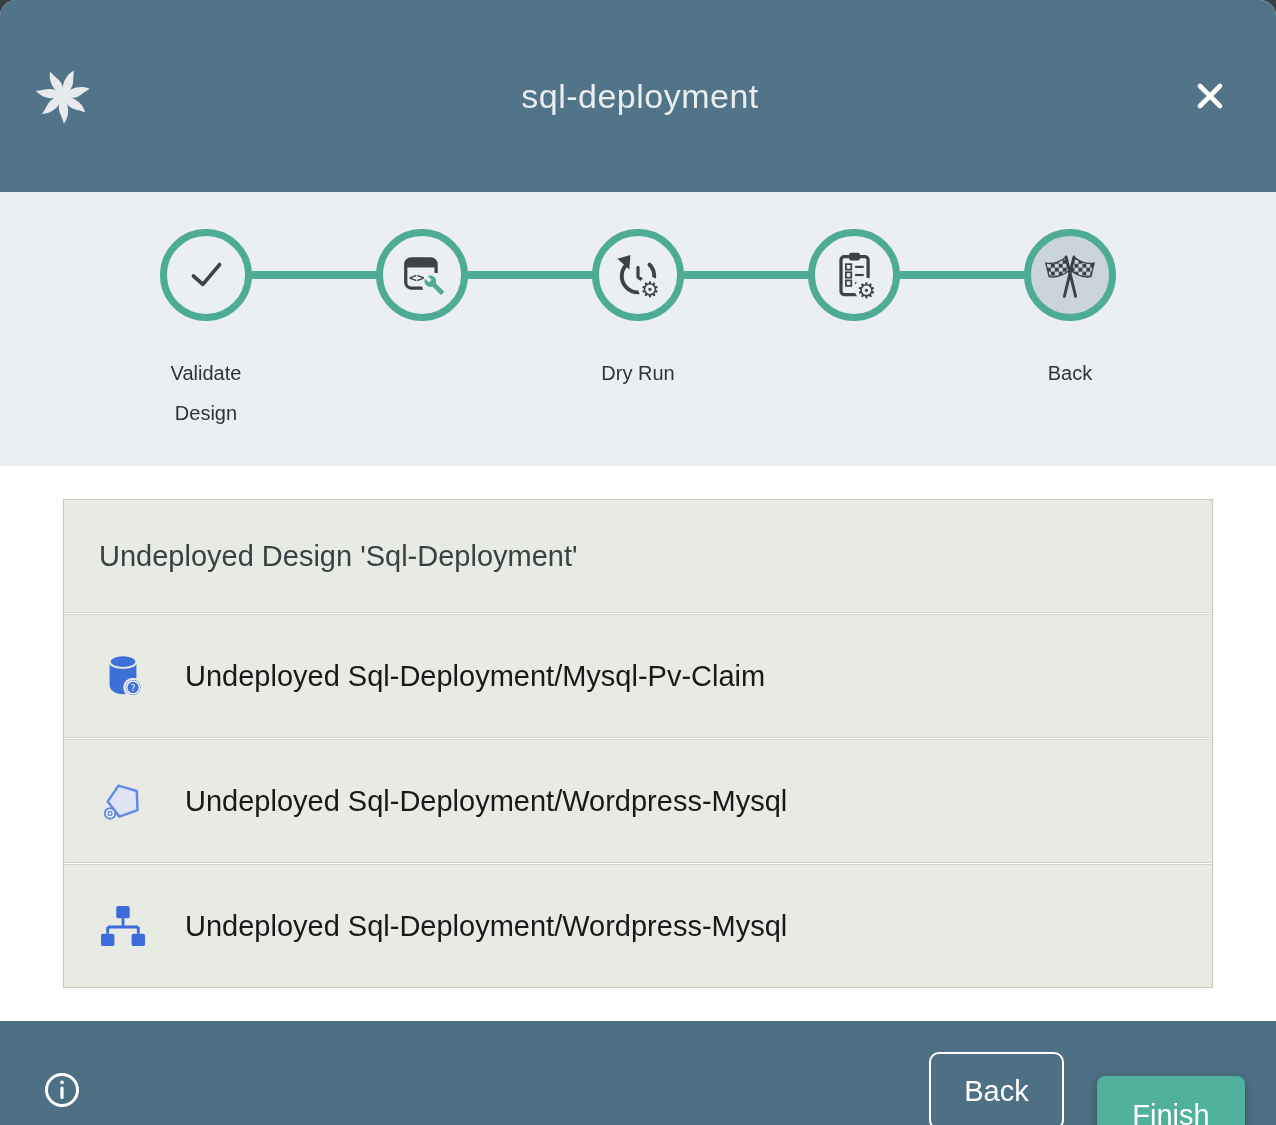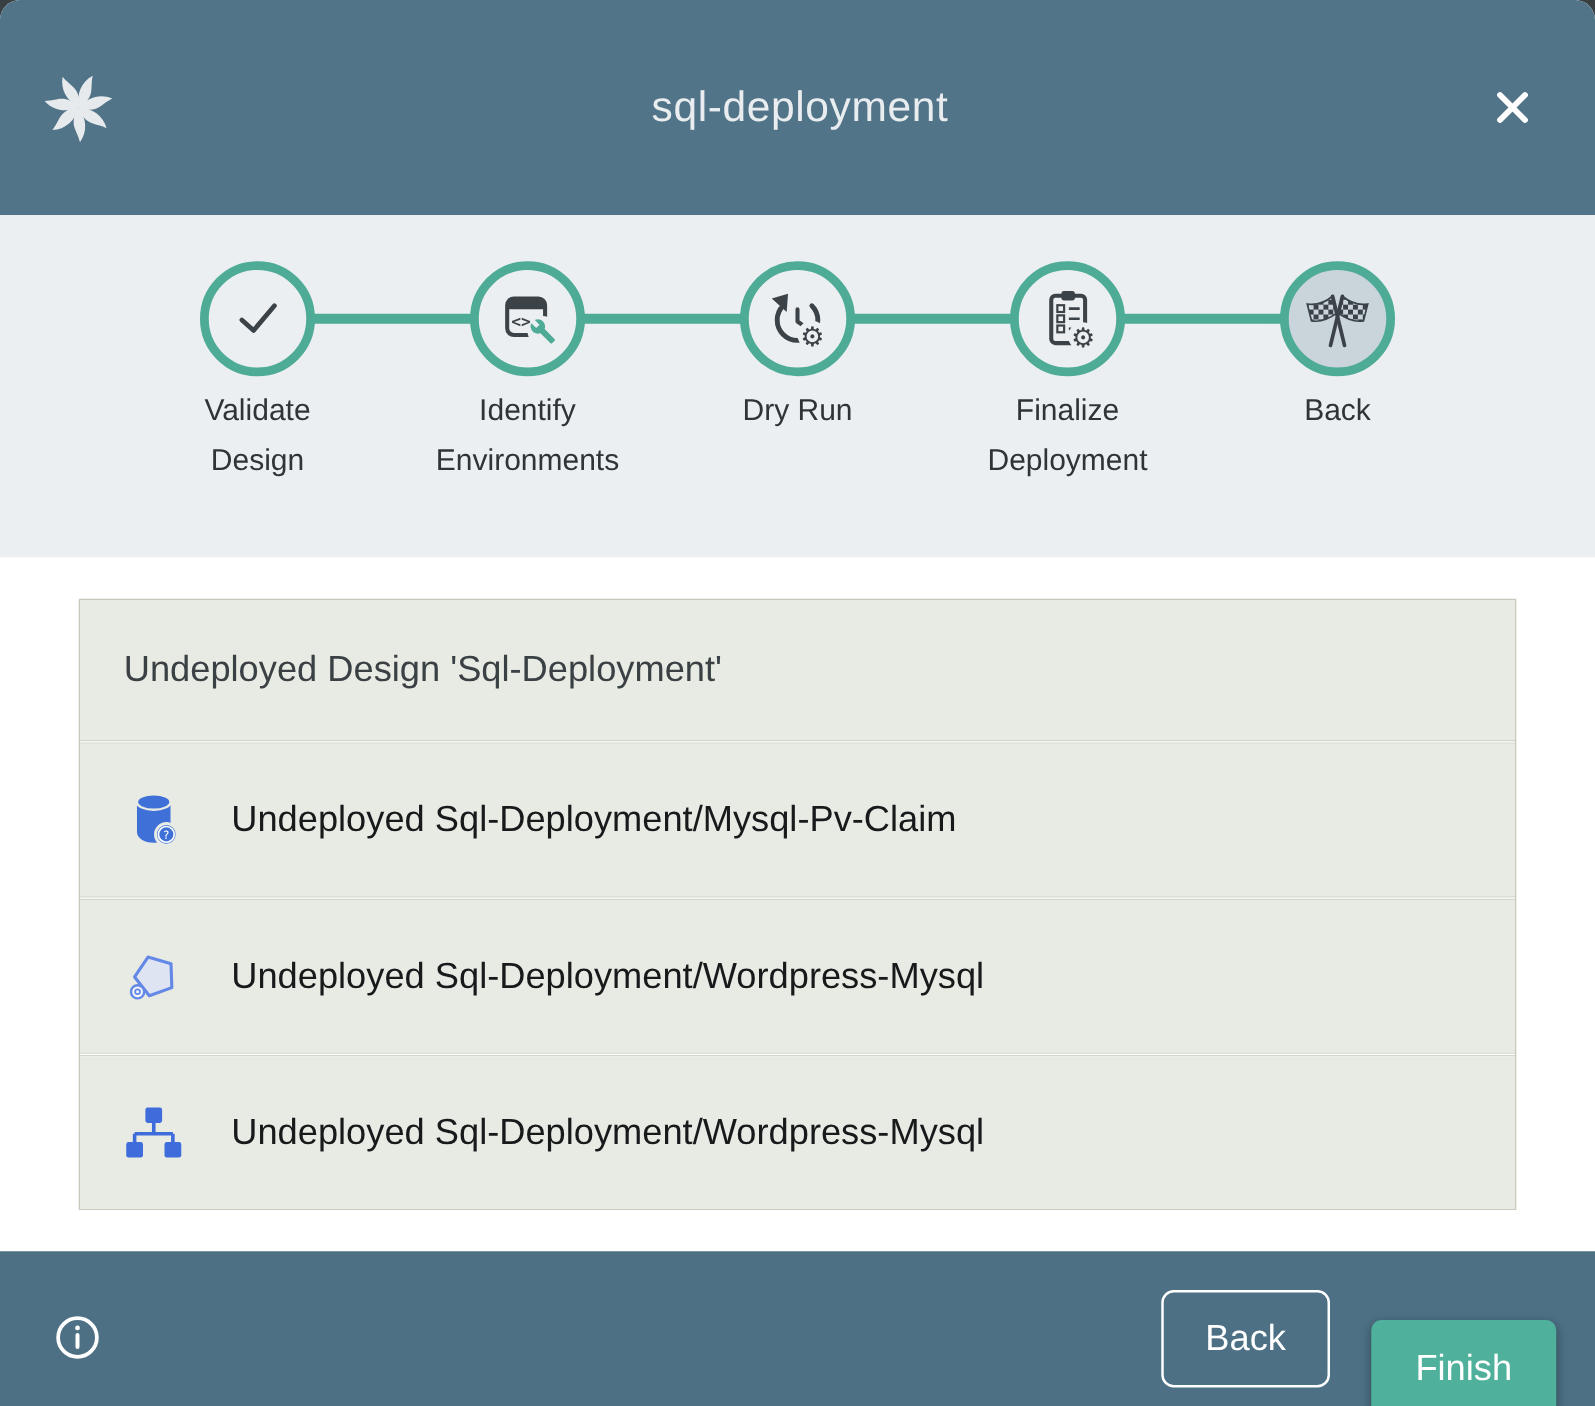--- a/index.html
+++ b/index.html
@@ -2,38 +2,38 @@
 <html><head>
 <meta charset="utf-8">
 <style>
   * { margin:0; padding:0; box-sizing:border-box; }
   html,body { width:1276px; height:1125px; background:#3a3f42; overflow:hidden;
               font-family:"Liberation Sans", sans-serif; }
   .dialog { position:relative; width:1276px; height:1125px; border-radius:16px 16px 0 0;
             overflow:hidden; display:flex; flex-direction:column; background:#ffffff; }
 
   
-  .hdr { height:172px; flex:none; background:#527489; display:flex; align-items:center;
+  .hdr { height:192px; flex:none; background:#527489; display:flex; align-items:center;
          padding:0 42px 0 32px;gap:40px; }
   .logo { width:62px; height:62px; flex:none; }
   .hdr-title { flex:1; text-align:center; color:#e9edef; font-size:34px; font-weight:400;
                letter-spacing:.5px; }
   .close-btn { flex:none; width:48px; height:48px; background:transparent; border:none;
                cursor:pointer; display:flex; align-items:center; justify-content:center; }
 
   
   .stepper-sec { height:274px; flex:none; background:#eceff1; padding-top:37px; }
   .stepper { position:relative; width:1080px; margin:0 auto; display:flex; }
   .connector { position:absolute; left:108px; width:864px; top:42px; height:8px;
                background:#4dab96; border-radius:4px; z-index:0; }
   .step { width:216px; display:flex; flex-direction:column; align-items:center; z-index:1; }
   .step-circle { width:92px; height:92px; border-radius:50%; border:7px solid #4dab96;
                  background:#eceff1; display:flex; align-items:center; justify-content:center; }
   .step-circle.active { background:#c9d4db; }
-  .step-label { margin-top:8px; font-size:24px; line-height:40px; color:#2f3437;
+  .step-label { margin-top:32px; font-size:20px; line-height:40px; color:#2f3437;
                 text-align:center; white-space:pre-line; }
 
   
   .content { flex:1; background:#ffffff; padding:33px 63px; }
   .list-box { border:1px solid #c6cabc; }
   .list-head { min-height:112px; display:flex; align-items:center; padding:0 35px;
                background:#e8ebe4; font-size:29px; color:#3a4043; }
   .divider { height:3px; background:#ffffff; border-top:1px solid #d2d5c9;
              border-bottom:1px solid #d2d5c9; }
   .list-row { min-height:122px; display:flex; align-items:center; padding:0 36px;
@@ -94,22 +94,20 @@
       <div class="step">
         <div class="step-circle">
           <svg width="52" height="52" viewBox="0 0 48 48">
             <rect x="9" y="9" width="28" height="27" rx="5" fill="none" stroke="#3b4248" stroke-width="3"></rect>
             <path d="M9 14 a5 5 0 0 1 5-5 h18 a5 5 0 0 1 5 5 v3 H9 Z" fill="#3b4248"></path>
             <text x="12" y="30" font-size="12" font-weight="bold" fill="#3b4248" font-family="'DejaVu Sans Mono', monospace">&lt;&gt;</text>
             <circle cx="35" cy="33" r="11" fill="#eceff1"></circle>
             <path d="M22.7 19l-9.1-9.1c.9-2.3.4-5-1.5-6.9-2-2-5-2.4-7.4-1.3L9 6 6 9 1.6 4.7C.4 7.1.9 10.1 2.9 12.1c1.9 1.9 4.6 2.4 6.9 1.5l9.1 9.1c.4.4 1 .4 1.4 0l2.3-2.3c.5-.4.5-1.1.1-1.4z" fill="#4dab96" transform="translate(25.5,23.5) scale(0.82)"></path>
           </svg>
         </div>
-        <div class="step-label">Identify
-Environments</div>
       </div>
 
       <div class="step">
         <div class="step-circle">
           <svg width="52" height="52" viewBox="0 0 48 48">
             <path d="M13.4 14.4 A15 15 0 1 0 34.6 14.4" fill="none" stroke="#3b4248" stroke-width="3.6" stroke-linecap="round"></path>
             <polygon points="5,9 17,5.5 16,19" fill="#3b4248"></polygon>
             <path d="M24 17 V26 L30.5 30.5" fill="none" stroke="#3b4248" stroke-width="3" stroke-linecap="round" stroke-linejoin="round"></path>
             <circle cx="34.5" cy="36" r="10.5" fill="#eceff1"></circle>
             <text x="26" y="44" font-size="20" fill="#3b4248" font-family="'DejaVu Sans', sans-serif">⚙</text>
@@ -126,22 +124,20 @@
             <rect x="16.5" y="14" width="5" height="5" fill="none" stroke="#3b4248" stroke-width="1.6"></rect>
             <path d="M25 16.5 H33" stroke="#3b4248" stroke-width="2"></path>
             <rect x="16.5" y="21.5" width="5" height="5" fill="none" stroke="#3b4248" stroke-width="1.6"></rect>
             <path d="M25 24 H33" stroke="#3b4248" stroke-width="2"></path>
             <rect x="16.5" y="29" width="5" height="5" fill="none" stroke="#3b4248" stroke-width="1.6"></rect>
             <path d="M25 31.5 H33" stroke="#3b4248" stroke-width="2"></path>
             <circle cx="35" cy="37" r="10.5" fill="#eceff1"></circle>
             <text x="26.5" y="45" font-size="20" fill="#3b4248" font-family="'DejaVu Sans', sans-serif">⚙</text>
           </svg>
         </div>
-        <div class="step-label">Finalize
-Deployment</div>
       </div>
 
       <div class="step">
         <div class="step-circle active">
           <svg width="54" height="54" viewBox="0 0 48 48">
             <defs>
               <pattern id="chk" width="7" height="7" patternUnits="userSpaceOnUse">
                 <rect width="3.5" height="3.5" fill="#3b4248"></rect>
                 <rect x="3.5" y="3.5" width="3.5" height="3.5" fill="#3b4248"></rect>
               </pattern>

